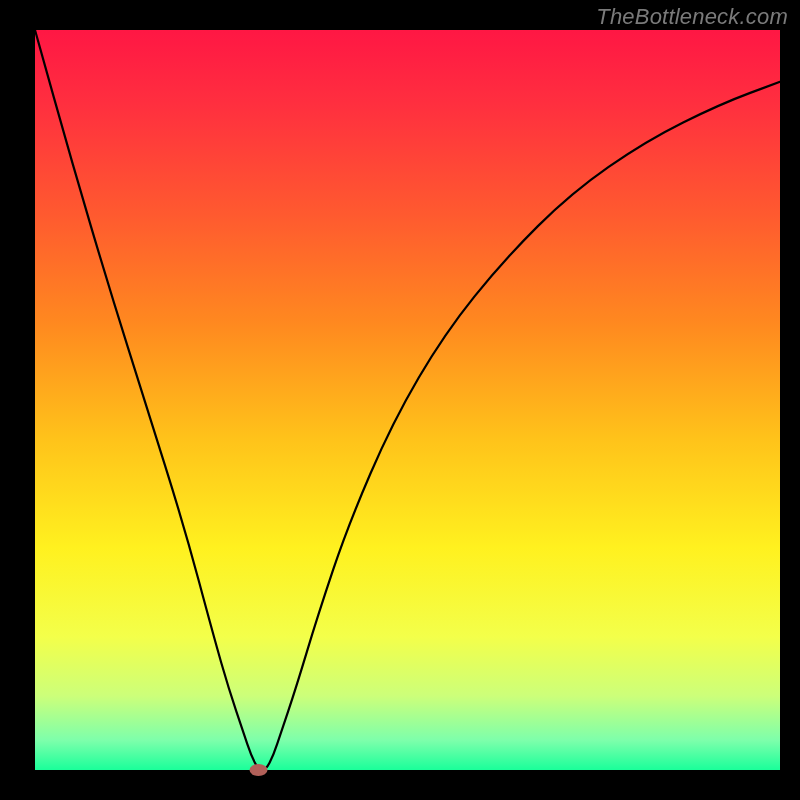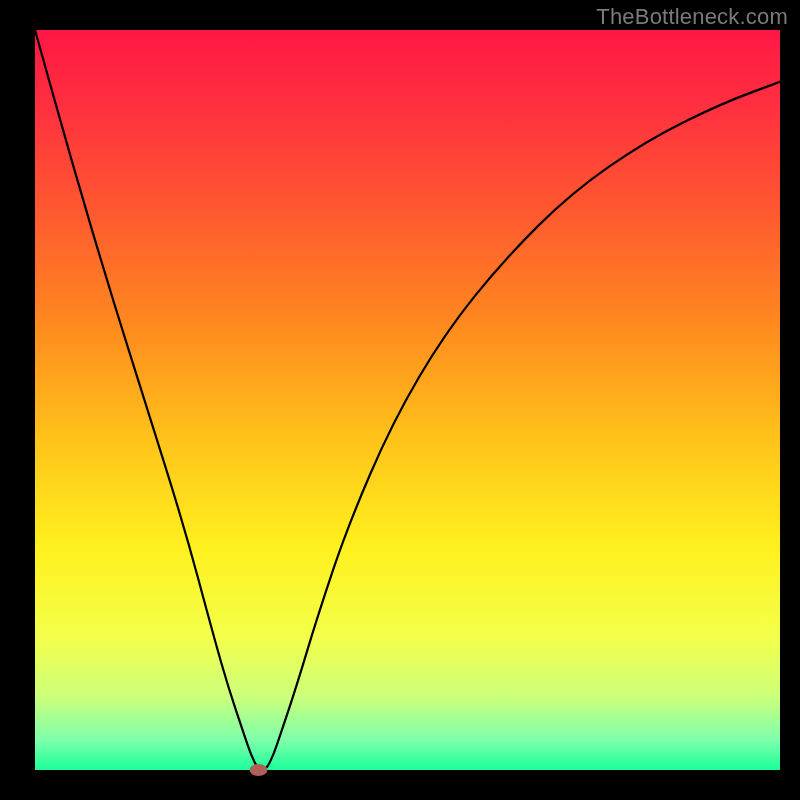--- a/index.html
+++ b/index.html
@@ -19,20 +19,21 @@
     background: #000;
   }
   .watermark {
     position: absolute;
     top: 4px;
     right: 12px;
     font-family: Arial, Helvetica, sans-serif;
     font-size: 22px;
     color: #7a7a7a;
     letter-spacing: 0.2px;
+    font-style: italic;
   }
   svg {
     position: absolute;
     left: 0;
     top: 0;
   }
 </style>
 </head>
 <body>
 

